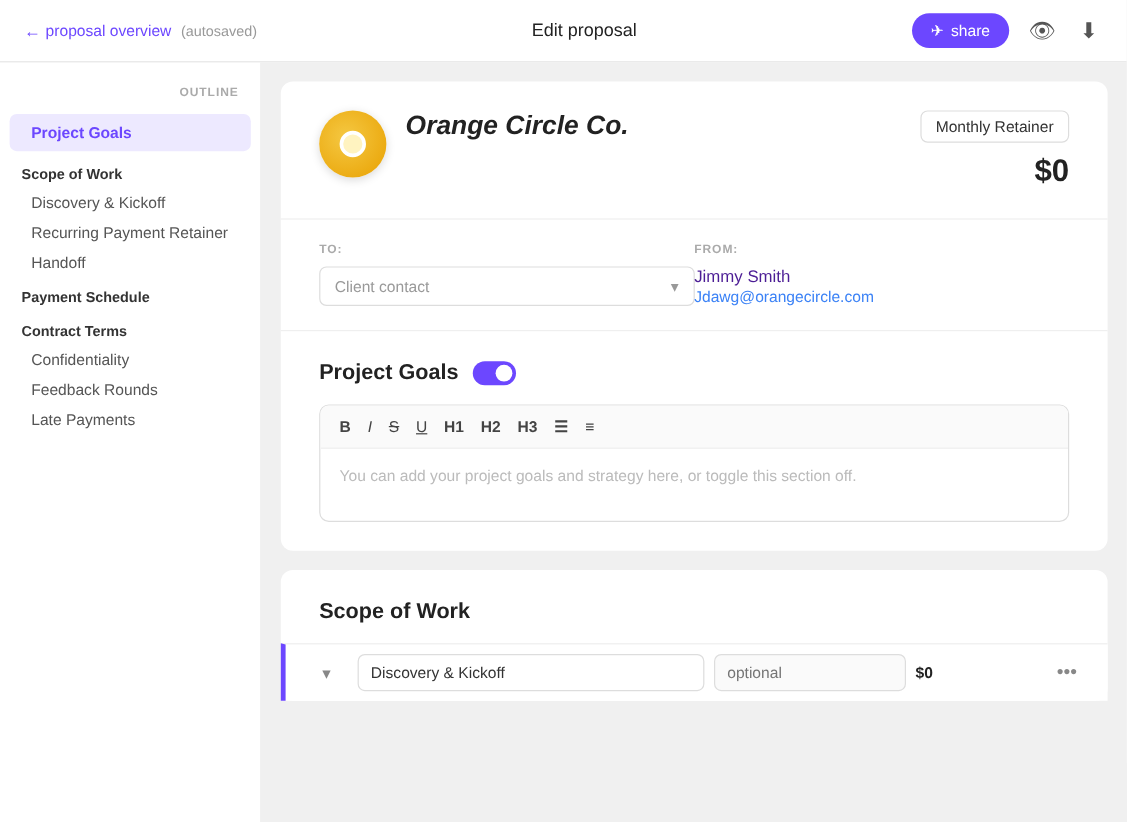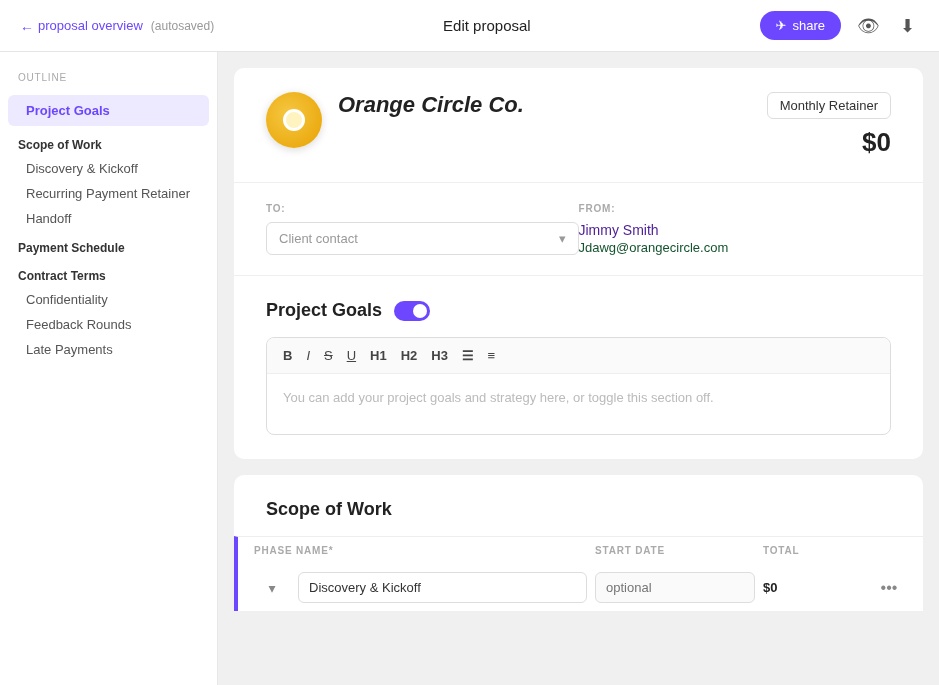--- a/index.html
+++ b/index.html
@@ -14,21 +14,21 @@
     .topbar-title { font-size: 15px; font-weight: 500; color: #222; }
     .topbar-right { display: flex; align-items: center; gap: 12px; }
     .share-btn { background: #6c47ff; color: #fff; border: none; border-radius: 20px; padding: 7px 16px; font-size: 13px; cursor: pointer; display: flex; align-items: center; gap: 6px; }
     .icon-btn { background: none; border: none; cursor: pointer; color: #555; font-size: 18px; padding: 4px; }
 
     
     .layout { display: flex; flex: 1; overflow: hidden; }
 
     
     .sidebar { width: 218px; background: #fff; border-right: 1px solid #e8e8e8; padding: 20px 0; flex-shrink: 0; overflow-y: auto; }
-    .outline-label { font-size: 10px; font-weight: 400; color: #aaa; letter-spacing: 0.08em; text-transform: uppercase; padding: 0 18px 12px; }
+    .outline-label { font-size: 10px; font-weight: 700; color: #aaa; letter-spacing: 0.08em; text-transform: uppercase; padding: 0 18px 12px; text-align: right; }
     .nav-item-active { background: #ede9ff; color: #6c47ff; font-size: 13px; font-weight: 600; padding: 8px 18px; cursor: pointer; border-radius: 6px; margin: 0 8px 2px; }
     .nav-section { font-size: 12px; font-weight: 600; color: #333; padding: 10px 18px 4px; }
     .nav-sub { font-size: 13px; color: #555; padding: 5px 26px; cursor: pointer; }
 
     
     .main { flex: 1; overflow-y: auto; padding: 0; background: #f0f0f0; }
     .content-card { background: #fff; margin: 16px; border-radius: 10px; padding: 0; }
 
     
     .proposal-header { padding: 24px 32px 24px; display: flex; align-items: flex-start; justify-content: space-between; }
@@ -41,21 +41,21 @@
     .amount { font-size: 26px; font-weight: 700; color: #222; }
 
     
     .divider { border: none; border-top: 1px solid #efefef; margin: 0 0; }
 
     
     .to-from { display: grid; grid-template-columns: 1fr 1fr; gap: 0; padding: 20px 32px; }
     .field-label { font-size: 10px; font-weight: 600; color: #aaa; letter-spacing: 0.08em; margin-bottom: 8px; }
     .select-field { display: flex; align-items: center; justify-content: space-between; border: 1px solid #ddd; border-radius: 6px; padding: 8px 12px; font-size: 13px; color: #999; cursor: pointer; background: #fff; }
     .from-name { font-size: 14px; font-weight: 500; color: #4c1d95; margin-bottom: 2px; }
-    .from-email { font-size: 13px; color: #14532d; }
+    .from-email { font-size: 13px; color: #3b82f6; }
 
     
     .section-divider { border: none; border-top: 1px solid #efefef; margin: 0; }
 
     
     .section-block { padding: 24px 32px; }
     .section-header { display: flex; align-items: center; gap: 12px; margin-bottom: 16px; }
     .section-title { font-size: 18px; font-weight: 700; color: #222; }
     .toggle { width: 36px; height: 20px; background: #6c47ff; border-radius: 10px; position: relative; cursor: pointer; flex-shrink: 0; }
     .toggle::after { content: ''; position: absolute; top: 3px; right: 3px; width: 14px; height: 14px; background: #fff; border-radius: 50%; }
@@ -190,26 +190,20 @@
 
     </div>
 
     <div class="scope-card">
       <div class="scope-header">
         <span class="scope-title">Scope of Work</span>
       </div>
       <div class="scope-table-wrap">
         <div class="scope-phase">
           <div class="scope-phase-inner">
-            <div class="scope-col-headers">
-              <span class="col-header">PHASE NAME*</span>
-              <span class="col-header">START DATE</span>
-              <span class="col-header">TOTAL</span>
-              <span></span>
-            </div>
             <div class="scope-row">
               <button class="chevron-btn">▾</button>
               <input class="phase-input" type="text" value="Discovery &amp; Kickoff" style="">
               <input class="date-input" type="text" placeholder="optional" style="">
               <span class="total-value">$0</span>
               <button class="more-btn">•••</button>
             </div>
           </div>
         </div>
       </div>

